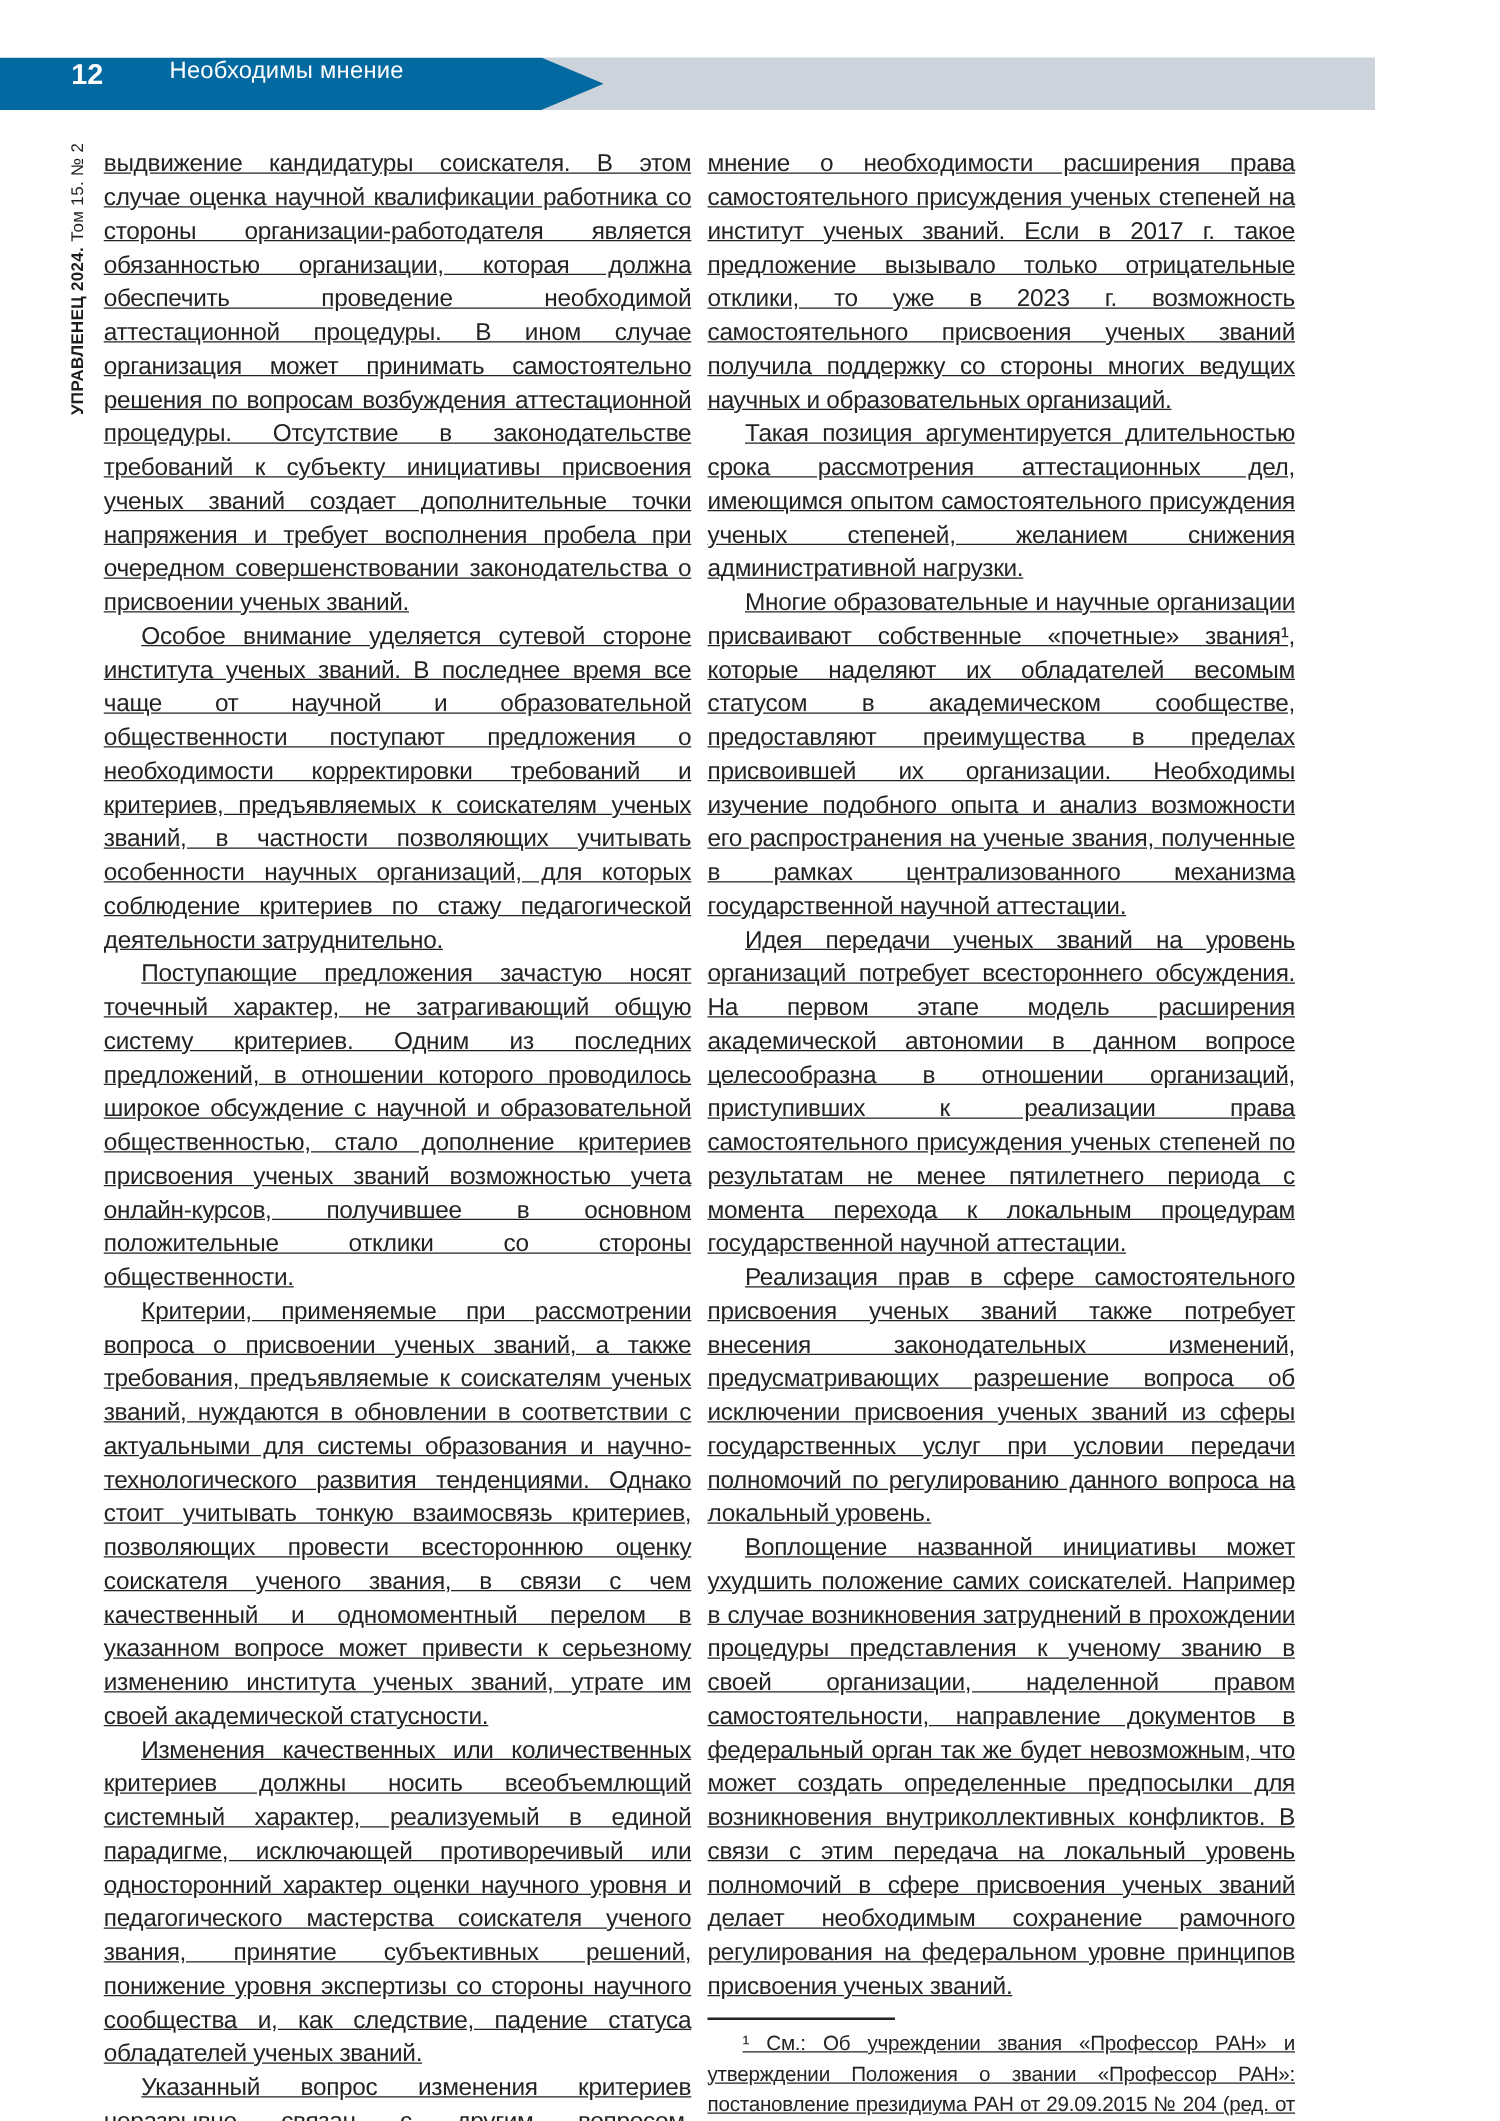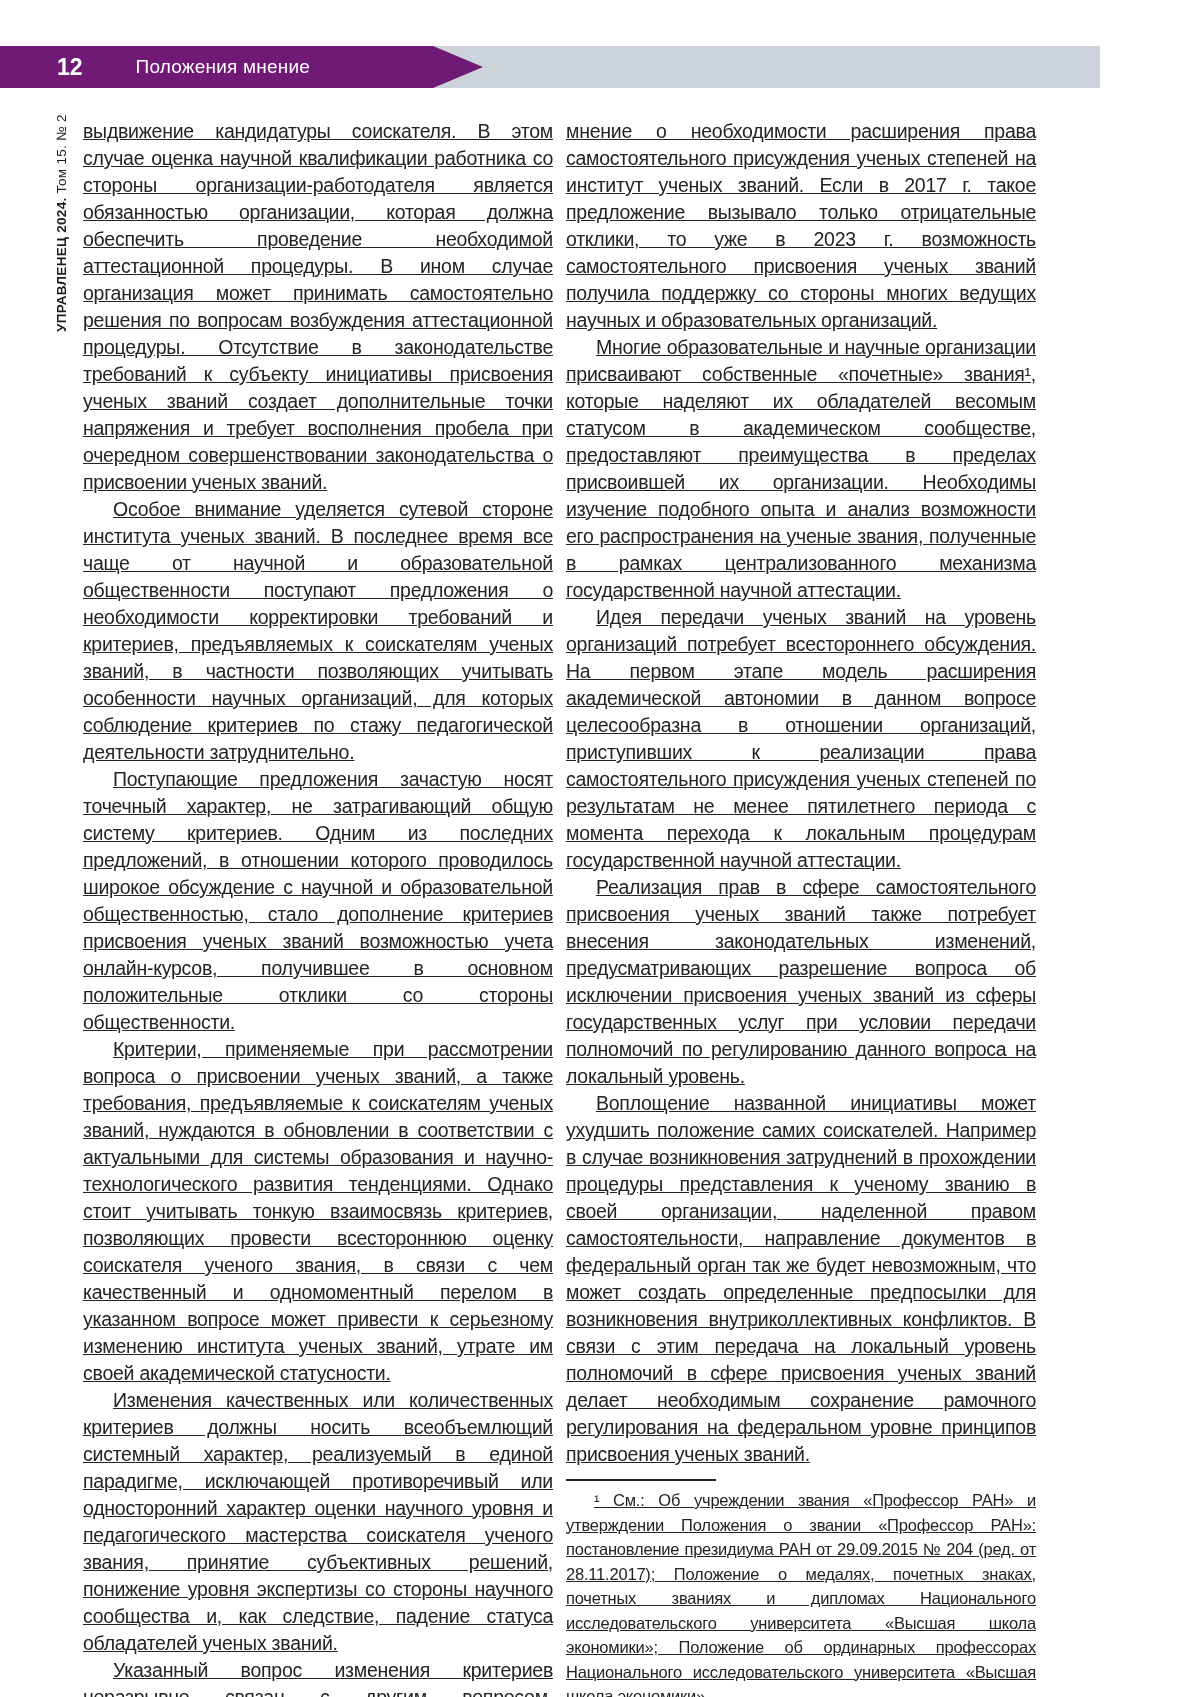--- a/index.html
+++ b/index.html
@@ -14,23 +14,23 @@
 
   
   .header-band {
     position: absolute; left: 0; top: 46px;
     width: 1100px; height: 42px;
     background: #cdd3da;
   }
   .header-teal {
     position: absolute; left: 0; top: 0;
     width: 483px; height: 42px;
-    background: #701a75;
+    background: #0369a1;
     clip-path: polygon(0 0, 433px 0, 483px 50%, 433px 100%, 0 100%);
-    display: flex; align-items: center;
+    display: flex; 
   }
   .header-pagenum {
     color: #ffffff; font-weight: bold;
     font-size: 23px; margin-left: 57px;
   }
   .header-section {
     color: #ffffff; font-size: 19px;
     margin-left: 53px; letter-spacing: 0.2px;
   }
 
@@ -72,39 +72,40 @@
     text-indent: 28px; margin: 0;
     text-align: justify;
   }
 </style>
 </head>
 <body>
 
 <div class="header-band">
   <div class="header-teal">
     <span class="header-pagenum">12</span>
-    <span class="header-section">Положения мнение</span>
+    <span class="header-section">Необходимы мнение</span>
   </div>
 </div>
 
 <div class="side-label">
   <span class="bold">УПРАВЛЕНЕЦ 2024.</span><span> Том 15. № 2</span>
 </div>
 
 <div class="col col-left">
   <p class="cont">выдвижение кандидатуры соискателя. В этом случае оценка научной квалификации работника со стороны организации-работодателя является обязанностью организации, которая должна обеспечить проведение необходимой аттестационной процедуры. В ином случае организация может принимать самостоятельно решения по вопросам возбуждения аттестационной процедуры. Отсутствие в законодательстве требований к субъекту инициативы присвоения ученых званий создает дополнительные точки напряжения и требует восполнения пробела при очередном совершенствовании законодательства о присвоении ученых званий.</p>
   <p>Особое внимание уделяется сутевой стороне института ученых званий. В последнее время все чаще от научной и образовательной общественности поступают предложения о необходимости корректировки требований и критериев, предъявляемых к соискателям ученых званий, в частности позволяющих учитывать особенности научных организаций, для которых соблюдение критериев по стажу педагогической деятельности затруднительно.</p>
   <p>Поступающие предложения зачастую носят точечный характер, не затрагивающий общую систему критериев. Одним из последних предложений, в отношении которого проводилось широкое обсуждение с научной и образовательной общественностью, стало дополнение критериев присвоения ученых званий возможностью учета онлайн-курсов, получившее в основном положительные отклики со стороны общественности.</p>
   <p>Критерии, применяемые при рассмотрении вопроса о присвоении ученых званий, а также требования, предъявляемые к соискателям ученых званий, нуждаются в обновлении в соответствии с актуальными для системы образования и научно-технологического развития тенденциями. Однако стоит учитывать тонкую взаимосвязь критериев, позволяющих провести всестороннюю оценку соискателя ученого звания, в связи с чем качественный и одномоментный перелом в указанном вопросе может привести к серьезному изменению института ученых званий, утрате им своей академической статусности.</p>
   <p>Изменения качественных или количественных критериев должны носить всеобъемлющий системный характер, реализуемый в единой парадигме, исключающей противоречивый или односторонний характер оценки научного уровня и педагогического мастерства соискателя ученого звания, принятие субъективных решений, понижение уровня экспертизы со стороны научного сообщества и, как следствие, падение статуса обладателей ученых званий.</p>
   <p>Указанный вопрос изменения критериев неразрывно связан с другим вопросом, затрагивающим существование института ученых званий в его нынешнем виде. Все чаще в академических кругах высказывается</p>
 </div>
 
 <div class="col col-right">
   <p class="cont">мнение о необходимости расширения права самостоятельного присуждения ученых степеней на институт ученых званий. Если в 2017 г. такое предложение вызывало только отрицательные отклики, то уже в 2023 г. возможность самостоятельного присвоения ученых званий получила поддержку со стороны многих ведущих научных и образовательных организаций.</p>
+  <p>Такая позиция аргументируется длительностью срока рассмотрения аттестационных дел, имеющимся опытом самостоятельного присуждения ученых степеней, желанием снижения административной нагрузки.</p>
   <p>Многие образовательные и научные организации присваивают собственные «почетные» звания¹, которые наделяют их обладателей весомым статусом в академическом сообществе, предоставляют преимущества в пределах присвоившей их организации. Необходимы изучение подобного опыта и анализ возможности его распространения на ученые звания, полученные в рамках централизованного механизма государственной научной аттестации.</p>
   <p>Идея передачи ученых званий на уровень организаций потребует всестороннего обсуждения. На первом этапе модель расширения академической автономии в данном вопросе целесообразна в отношении организаций, приступивших к реализации права самостоятельного присуждения ученых степеней по результатам не менее пятилетнего периода с момента перехода к локальным процедурам государственной научной аттестации.</p>
   <p>Реализация прав в сфере самостоятельного присвоения ученых званий также потребует внесения законодательных изменений, предусматривающих разрешение вопроса об исключении присвоения ученых званий из сферы государственных услуг при условии передачи полномочий по регулированию данного вопроса на локальный уровень.</p>
   <p>Воплощение названной инициативы может ухудшить положение самих соискателей. Например в случае возникновения затруднений в прохождении процедуры представления к ученому званию в своей организации, наделенной правом самостоятельности, направление документов в федеральный орган так же будет невозможным, что может создать определенные предпосылки для возникновения внутриколлективных конфликтов. В связи с этим передача на локальный уровень полномочий в сфере присвоения ученых званий делает необходимым сохранение рамочного регулирования на федеральном уровне принципов присвоения ученых званий.</p>
 
   <div class="footnote">
     <div class="footnote-rule"></div>
     <p>¹ См.: Об учреждении звания «Профессор РАН» и утверждении Положения о звании «Профессор РАН»: постановление президиума РАН от 29.09.2015 № 204 (ред. от 28.11.2017); Положение о медалях, почетных знаках, почетных званиях и дипломах Национального исследовательского университета «Высшая школа экономики»; Положение об ординарных профессорах Национального исследовательского университета «Высшая школа экономики».</p>
   </div>
 </div>

